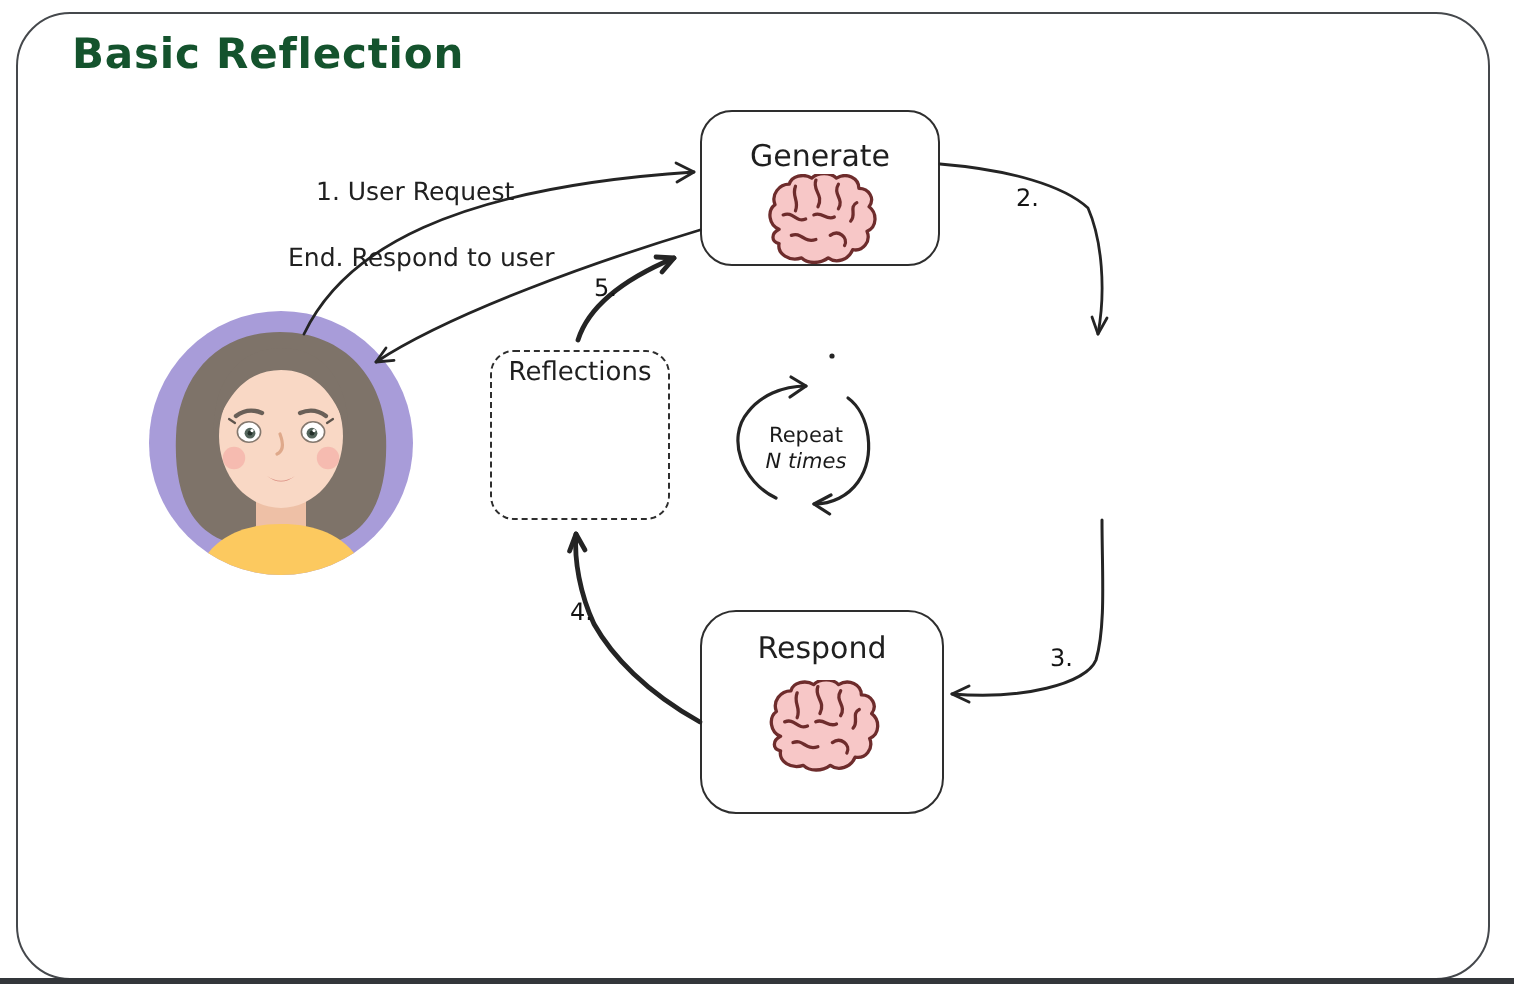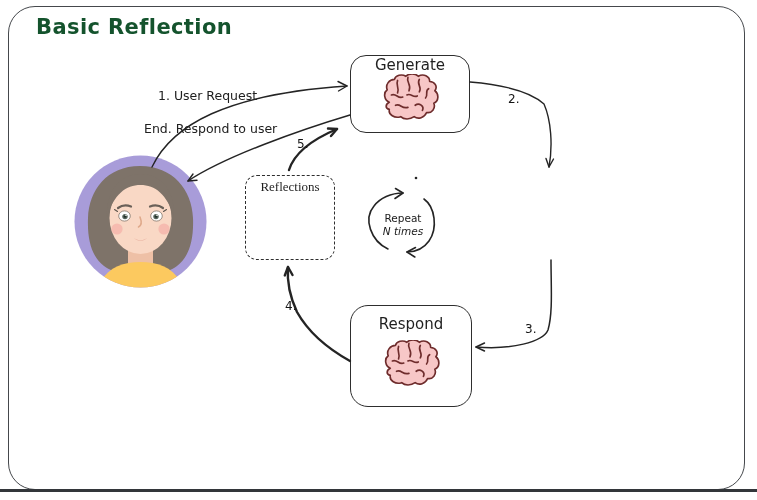--- a/index.html
+++ b/index.html
@@ -10,22 +10,22 @@
   .bottom-edge{position:absolute;left:0;top:489px;width:757px;height:2.6px;background:#33363a;}
   .page-title{position:absolute;left:36px;top:15px;font-size:21px;font-weight:600;
               letter-spacing:.4px;color:#14532d;}
   .node{position:absolute;background:#fff;box-sizing:border-box;display:flex;
         flex-direction:column;align-items:center;}
   .node.solid{border:1.7px solid #2e2e2e;}
   .node.dashed{border:1.5px dashed #2e2e2e;}
   .node-generate{left:350px;top:55px;width:120px;height:78px;border-radius:16px;}
   .node-reflect{left:350px;top:305px;width:122px;height:102px;border-radius:18px;}
   .node-initial{left:497px;top:180px;width:110px;height:76px;border-radius:13px;}
-  .node-reflections{left:245px;top:175px;width:90px;height:85px;border-radius:12px;font-family:Liberation Serif, serif;}
-  .node-label-lg{font-size:15px;margin-top:0;}
+  .node-reflections{left:245px;top:175px;width:90px;height:85px;border-radius:12px;}
+  .node-label-lg{font-size:15px;margin-top:13px;}
   .node-reflect .node-label-lg{margin-top:9px;}
   .node-label-sm{font-size:10.5px;margin-top:6px;white-space:nowrap;}
   .node-label-md{font-size:13px;margin-top:3px;}
   .refl-rows{width:100%;padding:2px 5px 0 5px;box-sizing:border-box;}
   .refl-row{display:flex;align-items:center;justify-content:space-between;height:12.5px;}
   .refl-row .lbl{font-size:9.5px;line-height:10px;white-space:nowrap;}
   .refl-row.last{justify-content:flex-start;height:11px;}
   .arrow-label{position:absolute;font-size:12.5px;white-space:nowrap;color:#202020;}
   .num-label{position:absolute;font-size:12px;font-weight:500;color:#141414;}
   .repeat-text{position:absolute;left:366px;top:212px;width:74px;text-align:center;

